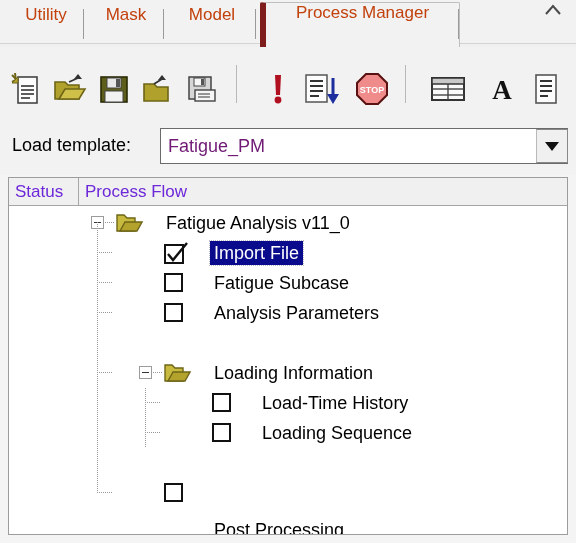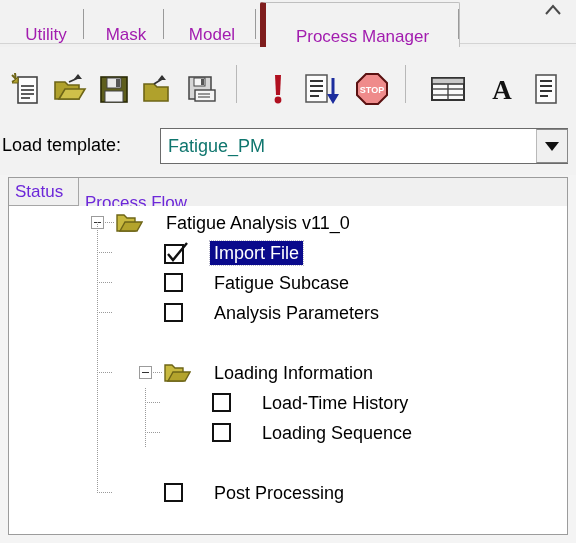--- a/index.html
+++ b/index.html
@@ -28,23 +28,23 @@
     left: 0; bottom: 0; width: 576px; height: 3px;
     background: #f0f0f0;
     border-top: 1px solid #d4d4d4;
   }
   .tab {
     position: absolute;
     top: 5px;
     height: 40px;
     box-sizing: border-box;
     font-size: 17px;
-    color: #a21caf;
+    color: #c2410c;
     display: flex;
-    align-items: flex-end;
+    align-items: flex-start;
     justify-content: center;
     background: transparent;
     cursor: default;
     white-space: nowrap;
   }
   .tab .tab-sep {
     position: absolute;
     right: 0px;
     top: 4px;
     width: 1px;
@@ -99,39 +99,39 @@
 
   
   #template-row {
     position: absolute;
     left: 0; top: 120px;
     width: 576px; height: 55px;
     background: #f2f2f2;
   }
   #template-label {
     position: absolute;
-    left: 2px; top: 15px;
+    left: 12px; top: 15px;
     font-size: 18px;
     color: #000;
     white-space: nowrap;
   }
   #template-combo {
     position: absolute;
     left: 160px; top: 8px;
     width: 408px; height: 36px;
     box-sizing: border-box;
     background: #ffffff;
     border: 1px solid #6b6b6b;
     border-right: none;
     display: flex;
     align-items: center;
   }
   #template-value {
     font-size: 18px;
-    color: #0f766e;
+    color: #701a75;
     padding-left: 7px;
     white-space: nowrap;
   }
   #template-arrow-btn {
     position: absolute;
     right: 0; top: 0;
     width: 32px; height: 34px;
     background: #f0f0f0;
     border: 1px solid #888;
     border-left: 1px solid #b9b9b9;
@@ -167,21 +167,21 @@
     display: flex;
     align-items: center;
     font-size: 17px;
     color: #6d28d9;
     padding-left: 6px;
     background: #f0f0f0;
     cursor: default;
     white-space: nowrap;
   }
   #hdr-status { left: 0; width: 70px; border-right: 1px solid #a6a6a6; }
-  #hdr-flow   { left: 70px; right: 0; margin-top: 11px; }
+  #hdr-flow   { left: 70px; right: 0; }
 
   #tree-body {
     position: relative;
     height: 329px;
     background: #ffffff;
   }
   .tree-row {
     position: absolute;
     left: 0;
     height: 30px;
@@ -451,17 +451,17 @@
       <div class="tree-row" style="top: 212px;">
         <div class="dashline-v" style="left: 136px; top: 0px; height: 30px;"></div>
         <div class="dashline-h" style="left: 136px; top: 14px; width: 16px;"></div>
         <div class="checkbox" style="left: 203px;"></div>
         <div class="tr-label" style="left: 253px;">Loading Sequence</div>
       </div>
       <div class="tree-row" style="top: 272px;">
         <div class="dashline-v" style="left: 88px; top: 0px; height: 15px;"></div>
         <div class="dashline-h" style="left: 88px; top: 14px; width: 16px;"></div>
         <div class="checkbox" style="left: 155px;"></div>
-        <div class="tr-label" style="left: 205px;">Post Processing</div>
+        <div class="tr-label" style="left: 205px; margin-top: 37px;">Post Processing</div>
       </div>
       <div class="dashline-v" style="left: 88px; top: 16px; height: 268px;"></div>
     </div>
 </div>
 
 </body></html>

